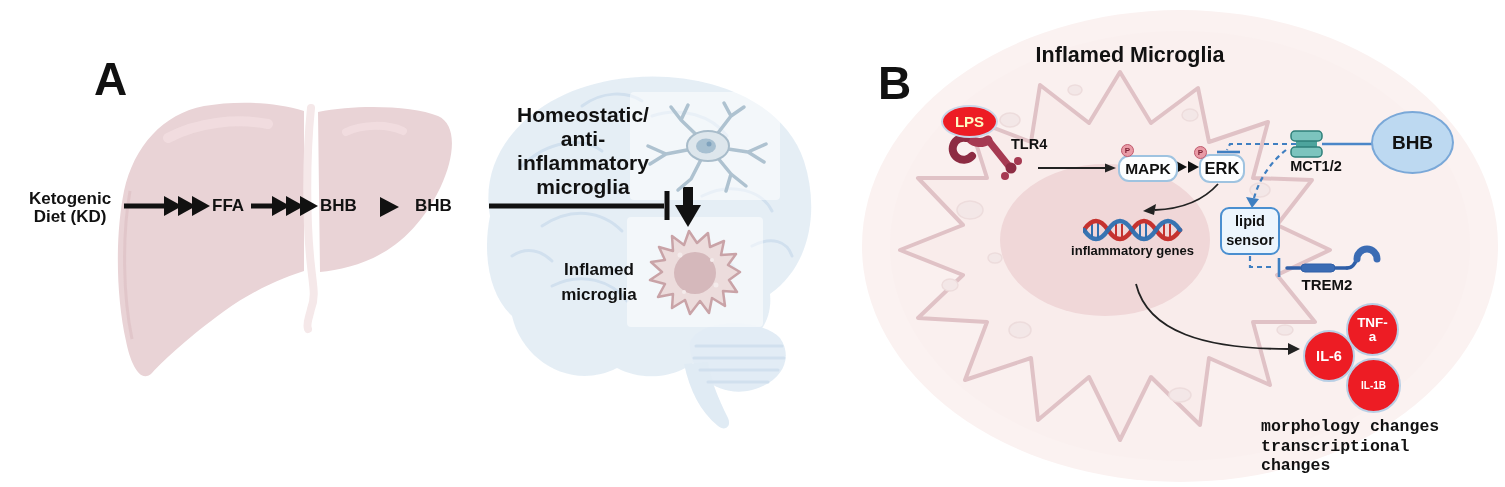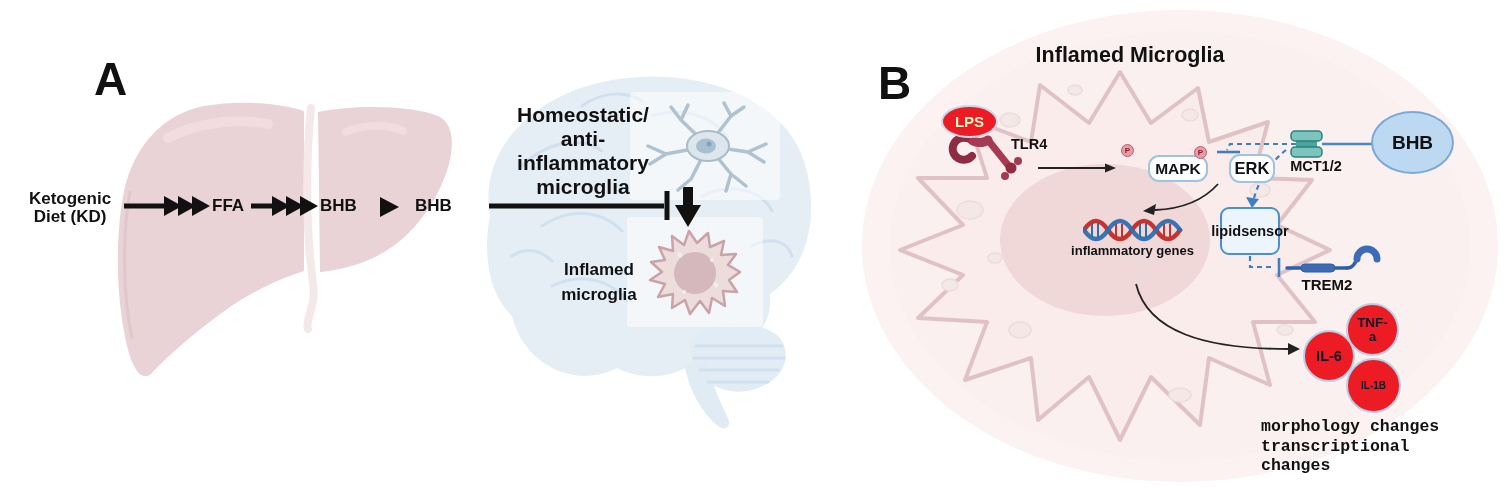--- a/index.html
+++ b/index.html
@@ -4,33 +4,33 @@
 <style>
   html,body{margin:0;padding:0;background:#fff;}
   #figure{position:relative;width:1505px;height:487px;background:#ffffff;overflow:hidden;
           font-family:"Liberation Sans", sans-serif;color:#111;}
   .abs{position:absolute;}
   .panel-label{font-size:46px;font-weight:bold;color:#111;line-height:1;z-index:6;}
   .flowtext{font-weight:bold;color:#111;z-index:6;}
   .center{text-align:center;}
   .card{background:rgba(255,255,255,0.52);border-radius:4px;z-index:2;}
   .node-box{background:#fdfeff;border:2px solid #9fc3e0;border-radius:11px;display:flex;
-            align-items:center;justify-content:center;font-weight:bold;color:#111;z-index:5;margin-left:30px;}
+            align-items:center;justify-content:center;font-weight:bold;color:#111;z-index:5;}
   .pbadge{width:13px;height:13px;border-radius:50%;background:#e99ba6;border:1.5px solid #c05a6e;
           color:#7c1f33;font-size:8px;font-weight:bold;display:flex;align-items:center;
           justify-content:center;z-index:6;box-sizing:border-box;}
   .red-ellipse{border-radius:50%;background:#ed1c24;border:2px solid #c9d6e8;color:#fef9c3;
                font-weight:bold;display:flex;align-items:center;justify-content:center;z-index:5;box-sizing:border-box;}
-  .cytokine{border-radius:50%;background:#ed1c24;border:2px solid #b9cfe5;color:#0f172a;font-weight:bold;
+  .cytokine{border-radius:50%;background:#ed1c24;border:2px solid #b9cfe5;color:#ffffff;font-weight:bold;
             display:flex;flex-direction:column;align-items:center;justify-content:center;
             text-align:center;z-index:5;box-sizing:border-box;}
   .bhb-ellipse{border-radius:50%;background:#bdd9f1;border:2px solid #7aa8d8;color:#111;
                font-weight:bold;display:flex;align-items:center;justify-content:center;z-index:5;box-sizing:border-box;}
   .lipid-box{background:#ecf5fd;border:2px solid #4a8fd0;border-radius:9px;color:#111;font-weight:bold;
-             display:flex;flex-direction:row;align-items:center;justify-content:center;z-index:5;box-sizing:border-box;}
+             display:flex;flex-direction:column;align-items:center;justify-content:center;z-index:5;box-sizing:border-box;}
   svg{display:block;}
   .z1{z-index:1}.z3{z-index:3}.z4{z-index:4}
 </style>
 </head>
 <body>
 
 <div id="figure">
 
   <svg class="abs z1" style="left:860px;top:0px;" width="645" height="487" viewBox="0 0 645 487">
     <ellipse cx="320" cy="246" rx="318" ry="236" fill="#fbf2f1"></ellipse>

